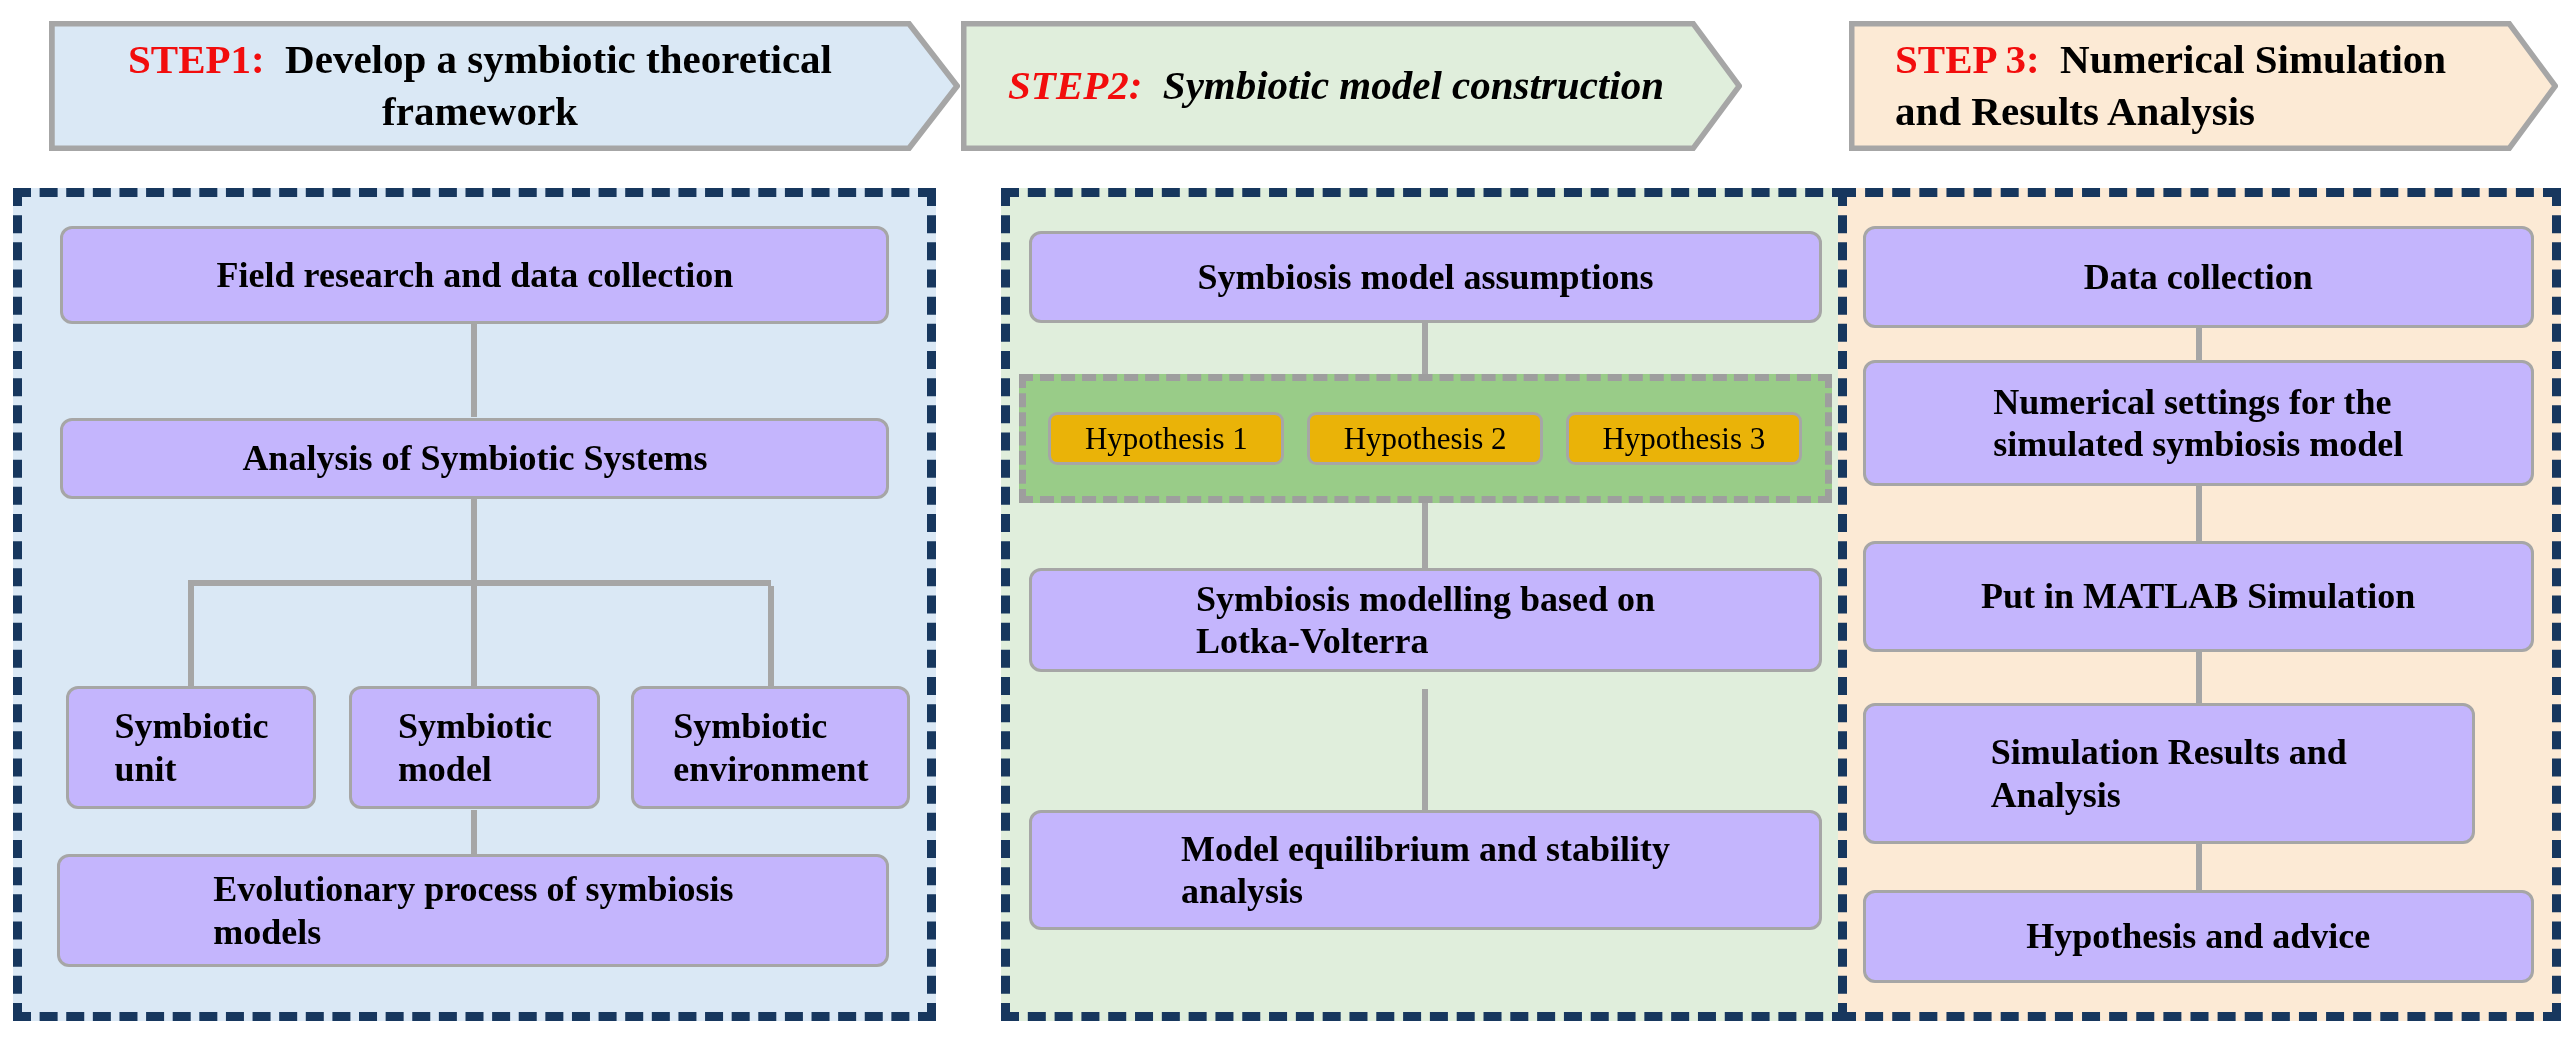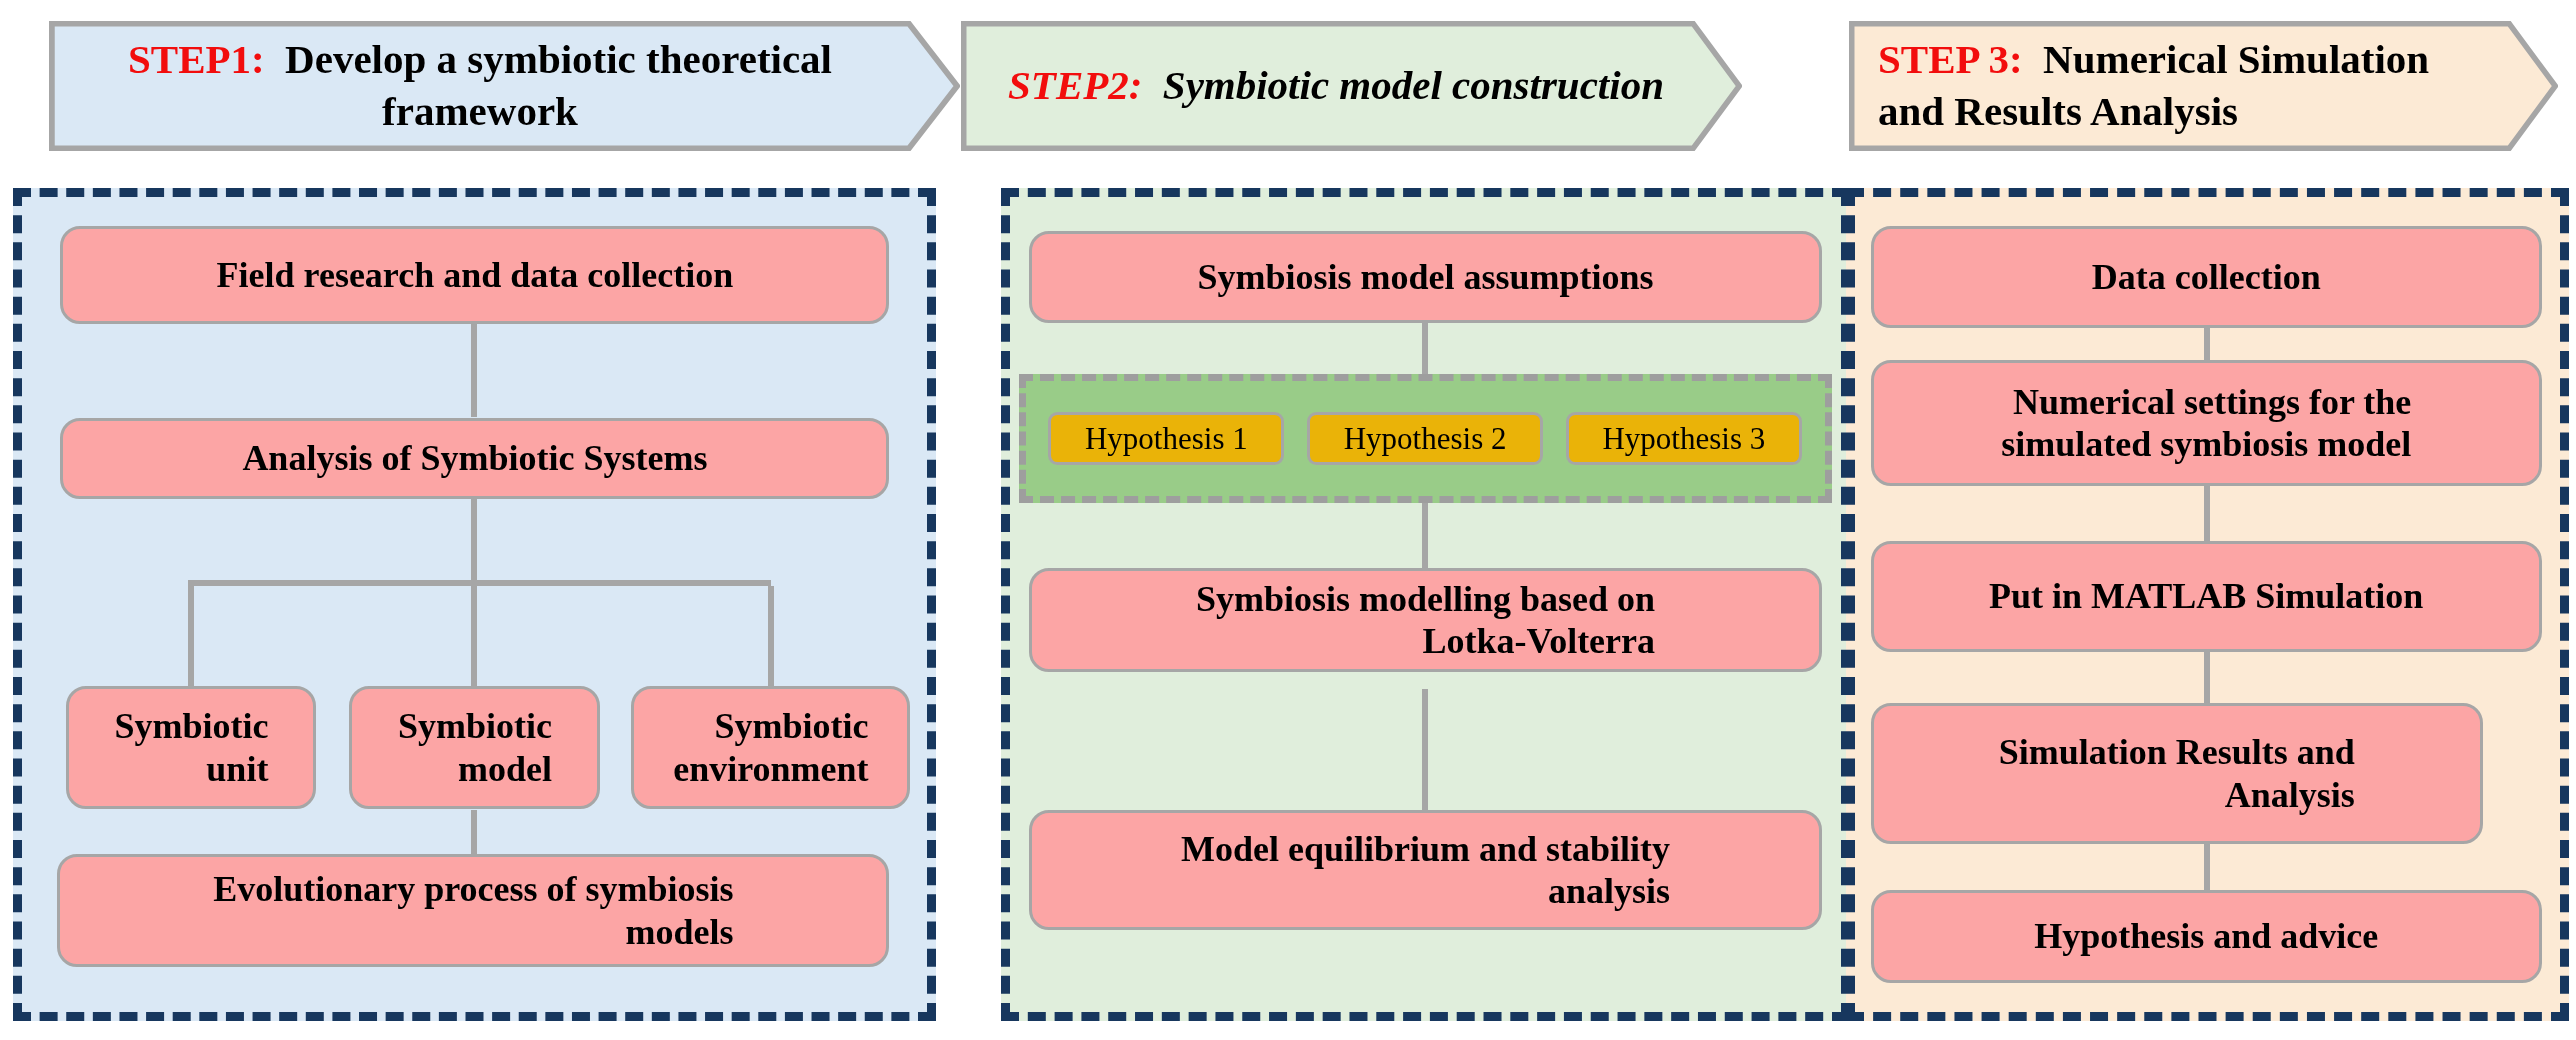--- a/index.html
+++ b/index.html
@@ -12,32 +12,32 @@
 
   
   .banner { position:absolute; top:21px; height:130px; }
   .banner svg { position:absolute; left:0; top:0; width:100%; height:100%; display:block; }
   .banner-textwrap { position:absolute; inset:0; display:grid; place-content:center; text-align:center; }
   .bt-inner { font-weight:bold; font-size:41px; line-height:1.26; white-space:pre-line; }
   .step { color:#F20D0D; margin-right:20.4px; }
   .b1 .banner-textwrap { padding-right:49px; }
   .b2 .banner-textwrap { padding-right:31px; }
   .b2 .bt-inner { white-space:nowrap; }
-  .b3 .banner-textwrap { place-content:center start; text-align:left; padding-left:29px; padding-right:49px; }
+  .b3 .banner-textwrap { place-content:center start; text-align:left; padding-left:46px; padding-right:49px; }
 
   
   .panel { position:absolute; top:188px; height:833px; border:9.4px dashed #17375E; box-sizing:border-box; }
   .p1 { background:#DAE8F5; }
   .p2 { background:#E0EEDC; }
   .p3 { background:#FCEAD5; }
 
   
   .box {
-    position:absolute; background:#fca5a5; border:3.9px solid #A6A6A6; border-radius:20px;
-    box-sizing:border-box; display:grid; place-content:center; text-align:right;
+    position:absolute; background:#c4b5fd; border:3.9px solid #A6A6A6; border-radius:12px;
+    box-sizing:border-box; display:grid; place-content:center; text-align:left;
     font-weight:bold; font-size:36px; line-height:1.18; white-space:pre-line;
   }
   .stub { position:absolute; width:5.5px; background:#A6A6A6; }
   .hbar { position:absolute; height:5.5px; background:#A6A6A6; }
   .hypwrap {
     position:absolute; background:#99CC88; border:7px dashed #9E9E9E; box-sizing:border-box;
     display:flex; align-items:center; justify-content:space-evenly;
   }
   .hyp {
     width:236px; height:53px; background:#eab308; border:3.1px solid #A6A6A6; border-radius:9.4px;
@@ -114,21 +114,21 @@
         </div>
     </div>
     <div class="stub" style="left:412px;top:306px;height:65px"></div>
     <div class="box" style="left:19px;top:371px;width:793px;height:104px"><span>Symbiosis modelling based on
 Lotka-Volterra</span></div>
     <div class="stub" style="left:412px;top:492px;height:122px"></div>
     <div class="box" style="left:19px;top:613px;width:793px;height:120px"><span>Model equilibrium and stability
 analysis</span></div>
   </div>
 
-  <div class="panel p3" style="left:1838px;width:723px;margin-left:8px;">
+  <div class="panel p3" style="left:1838px;width:723px;">
     <div class="box" style="left:15.7px;top:29px;width:671px;height:102px"><span>Data collection</span></div>
     <div class="stub" style="left:349px;top:131px;height:32px"></div>
     <div class="box" style="left:15.7px;top:163px;width:671px;height:126px"><span>Numerical settings for the
 simulated symbiosis model</span></div>
     <div class="stub" style="left:349px;top:289px;height:55px"></div>
     <div class="box" style="left:15.7px;top:344px;width:671px;height:111px"><span>Put in MATLAB Simulation</span></div>
     <div class="stub" style="left:349px;top:455px;height:51px"></div>
     <div class="box" style="left:15.7px;top:506px;width:612px;height:141px"><span>Simulation Results and
 Analysis</span></div>
     <div class="stub" style="left:349px;top:646px;height:47px"></div>

